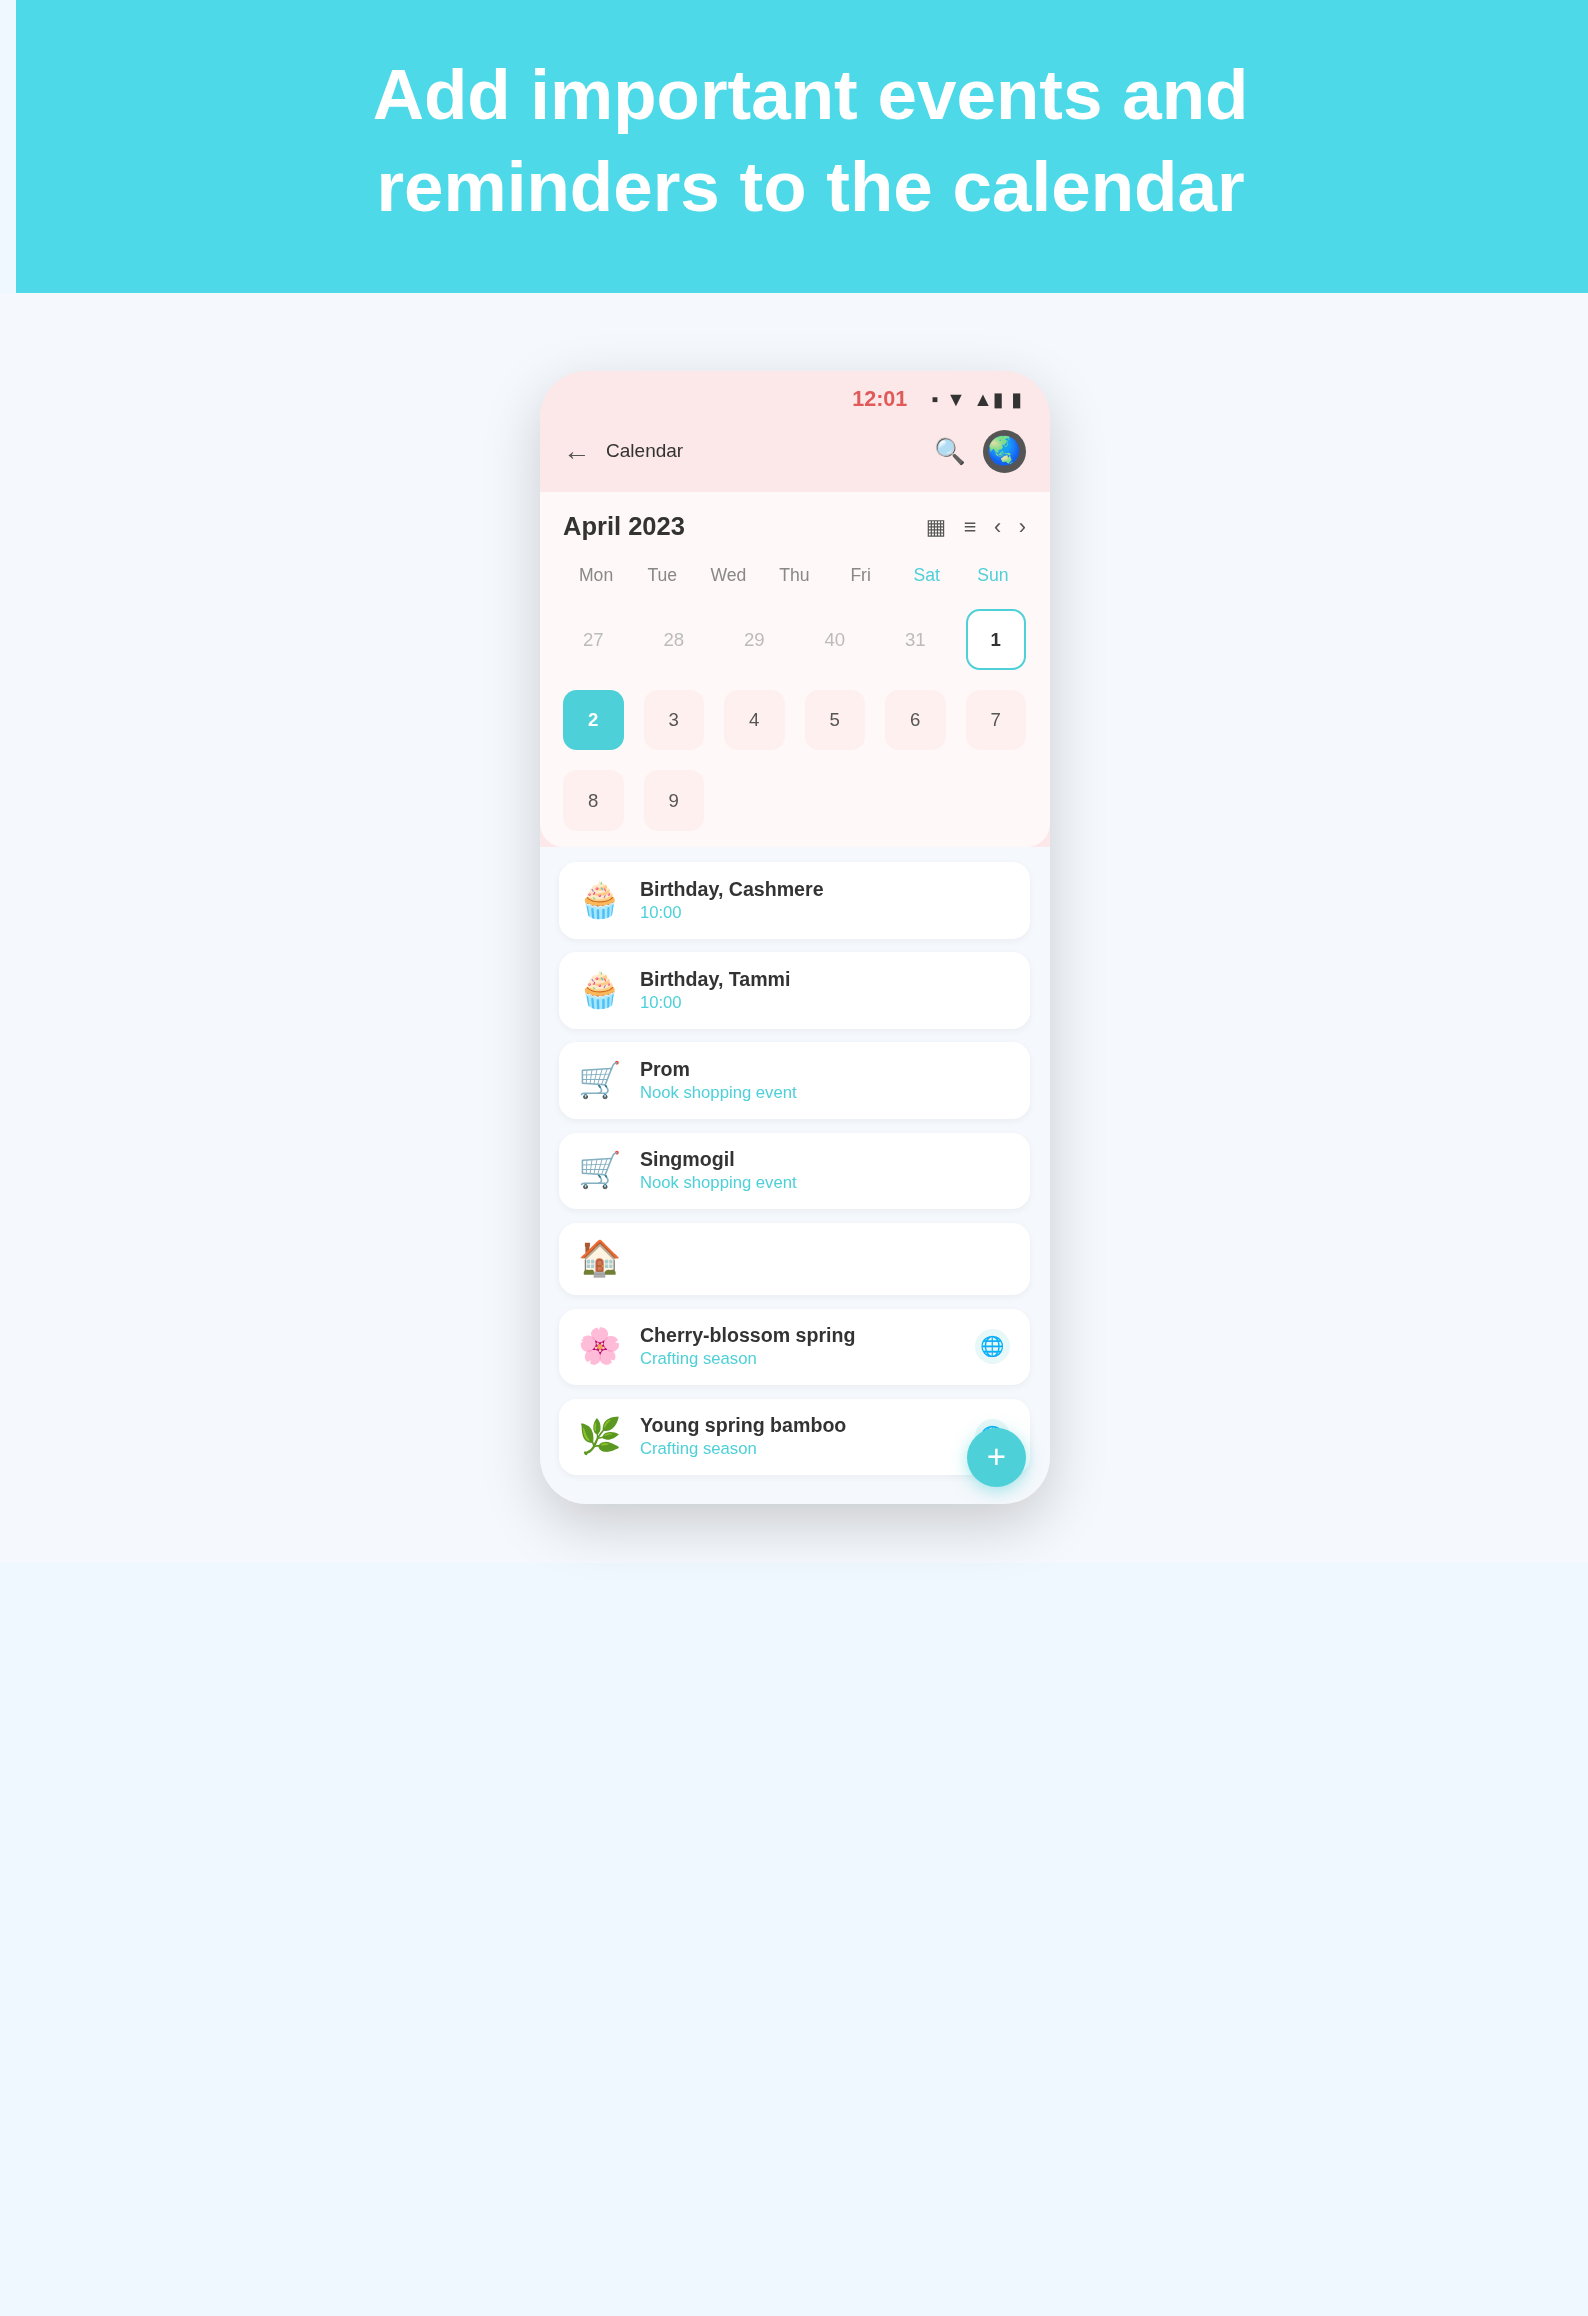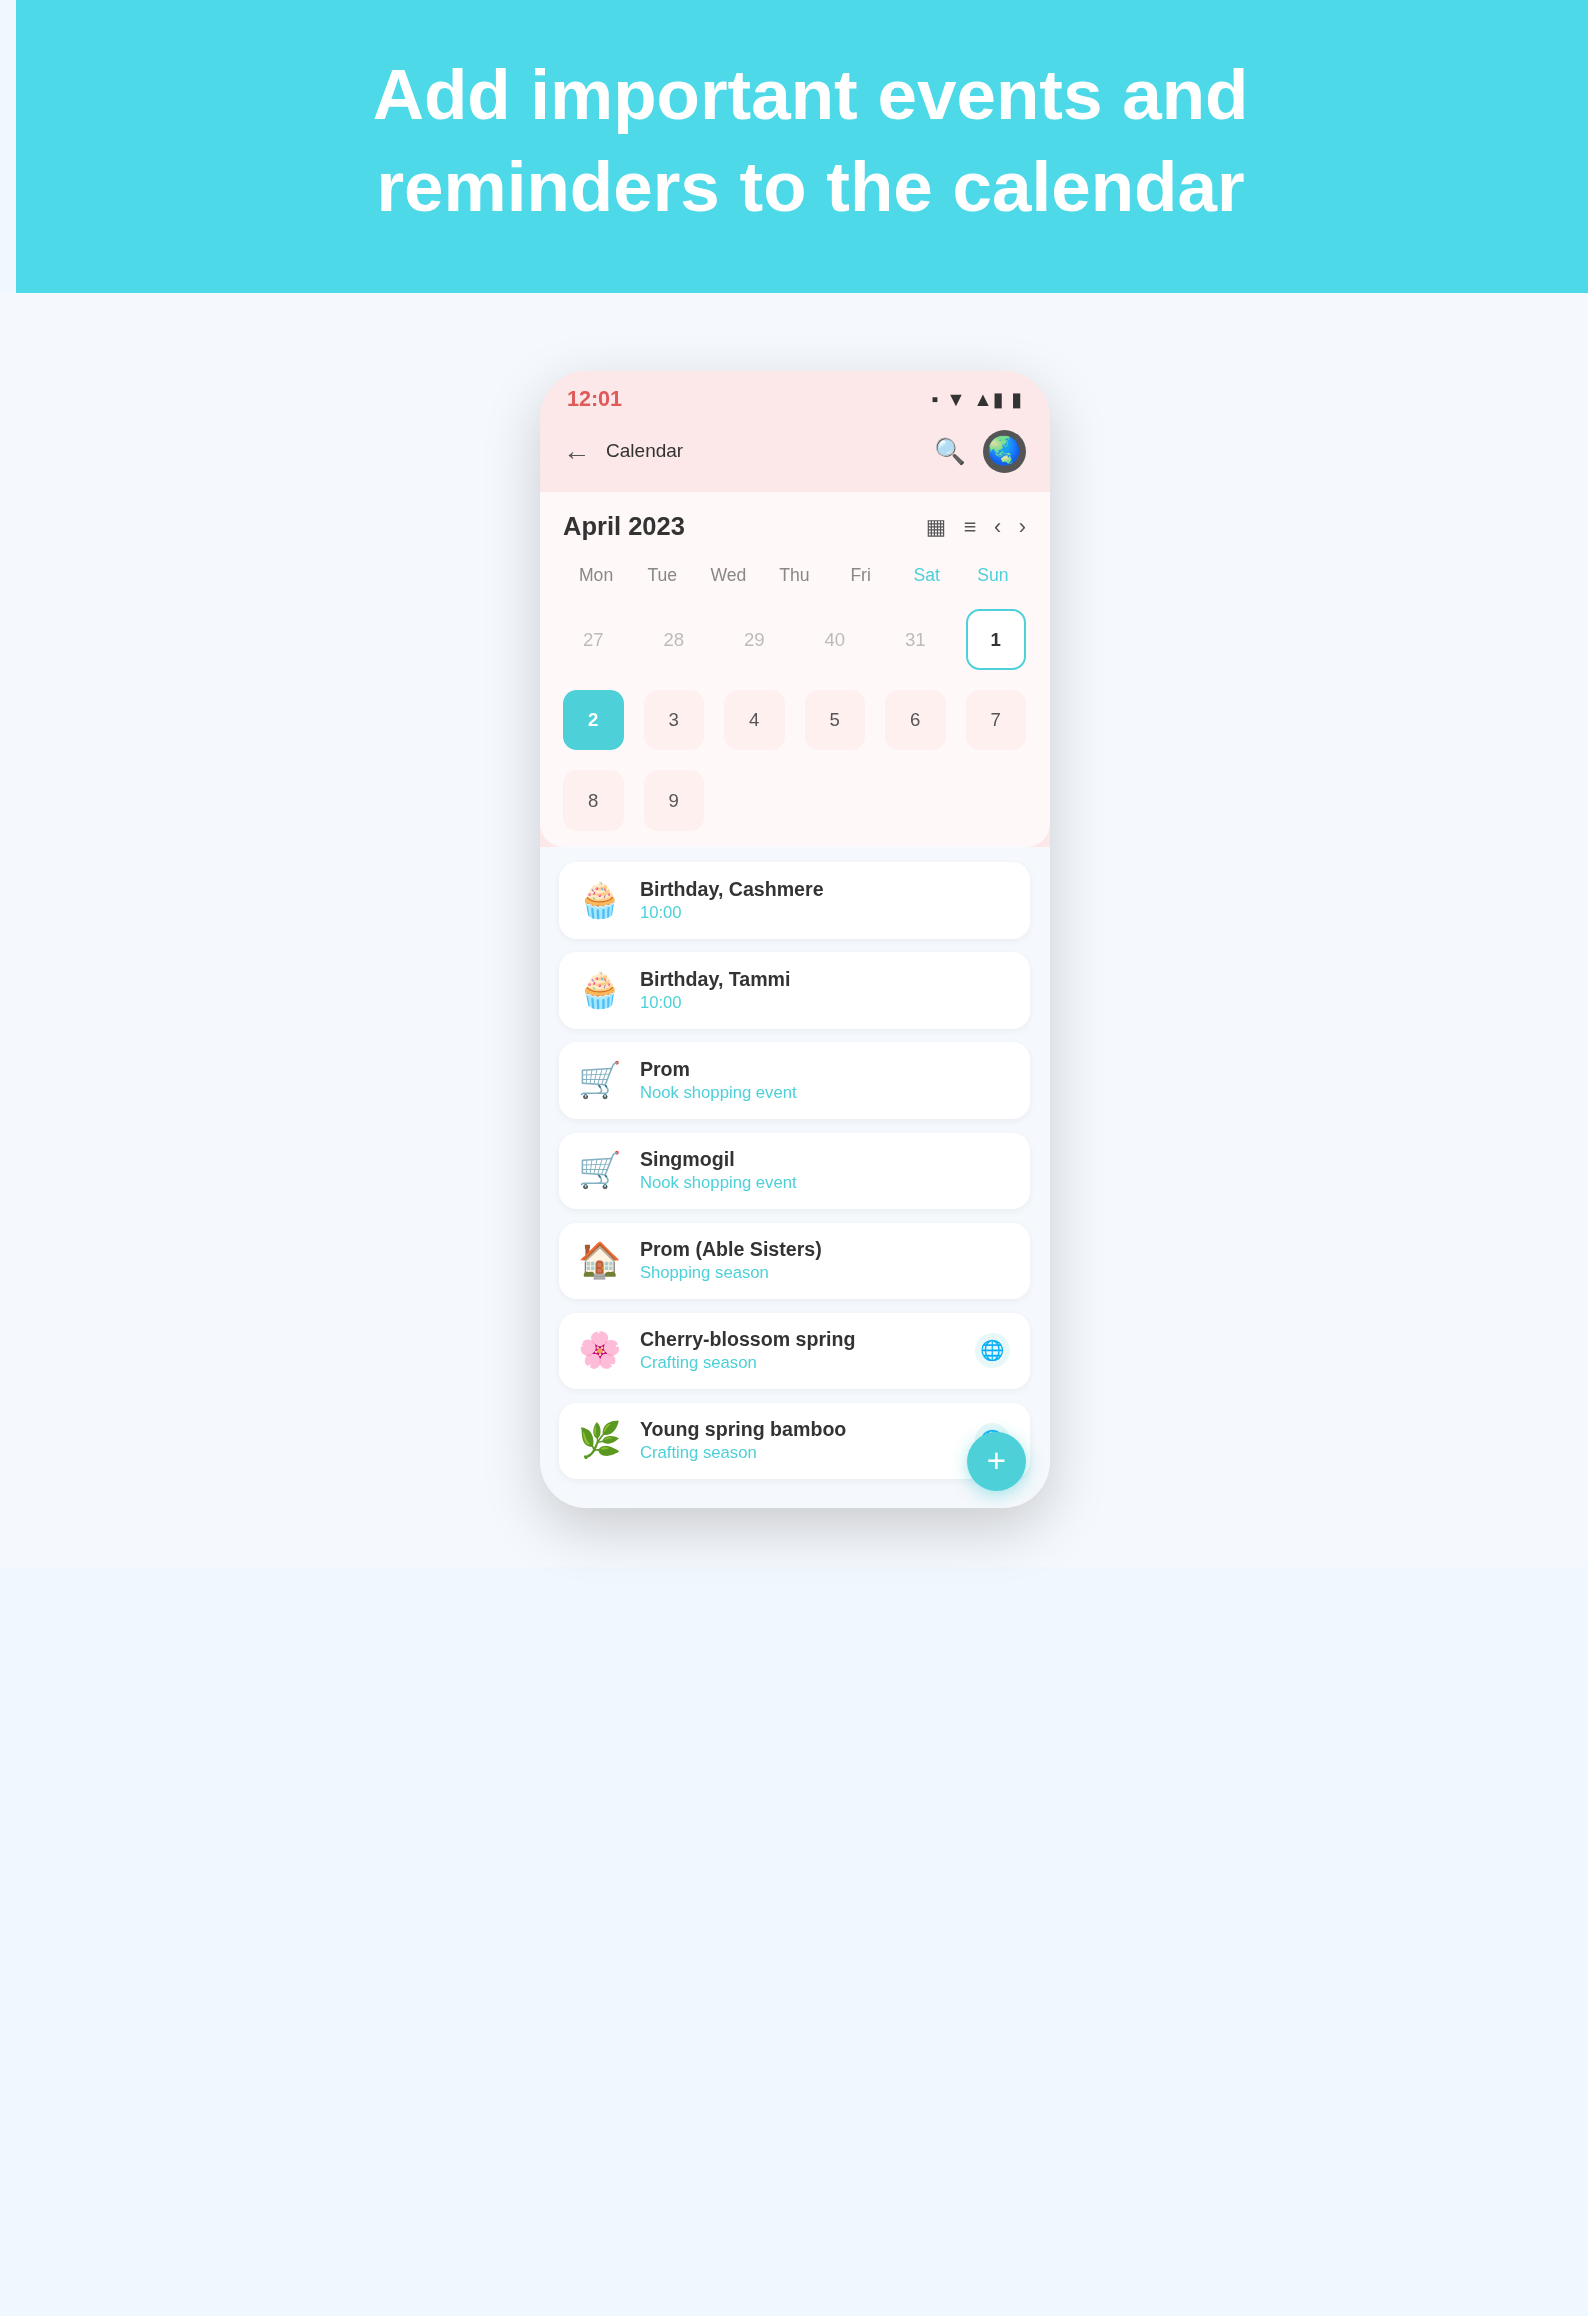--- a/index.html
+++ b/index.html
@@ -44,23 +44,24 @@
       border-radius: 47px;
       box-shadow: 0 19.6px 59px rgba(0,0,0,0.18);
       overflow: hidden;
       position: relative;
     }
 
     
     .status-bar {
       background: #fce8e8;
       display: flex;
-      justify-content: space-between;
+      justify-content: flex-end;
       align-items: center;
       padding: 15.7px 27.4px 7.8px;
+      gap: 24px;
     }
     .status-time {
       font-size: 21.6px;
       font-weight: 600;
       color: #e05a5a;
     }
     .status-icons {
       display: flex;
       align-items: center;
       gap: 7.8px;
@@ -372,24 +373,20 @@
           </div>
           <div class="event-item">
             <div class="event-emoji">🛒</div>
             <div class="event-info">
               <div class="event-name">Singmogil</div>
               <div class="event-sub">Nook shopping event</div>
             </div>
           </div>
           <div class="event-item">
             <div class="event-emoji">🏠</div>
-            <div class="event-info">
-              <div class="event-name">Prom (Able Sisters)</div>
-              <div class="event-sub">Shopping season</div>
-            </div>
           </div>
           <div class="event-item">
             <div class="event-emoji">🌸</div>
             <div class="event-info">
               <div class="event-name">Cherry-blossom spring</div>
               <div class="event-sub">Crafting season</div>
             </div>
             <div class="event-badge">🌐</div>
           </div>
           <div class="event-item">

